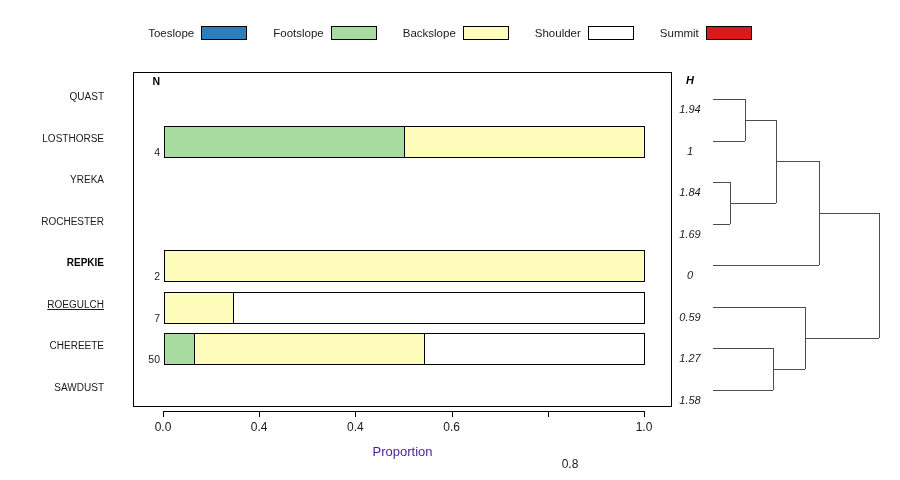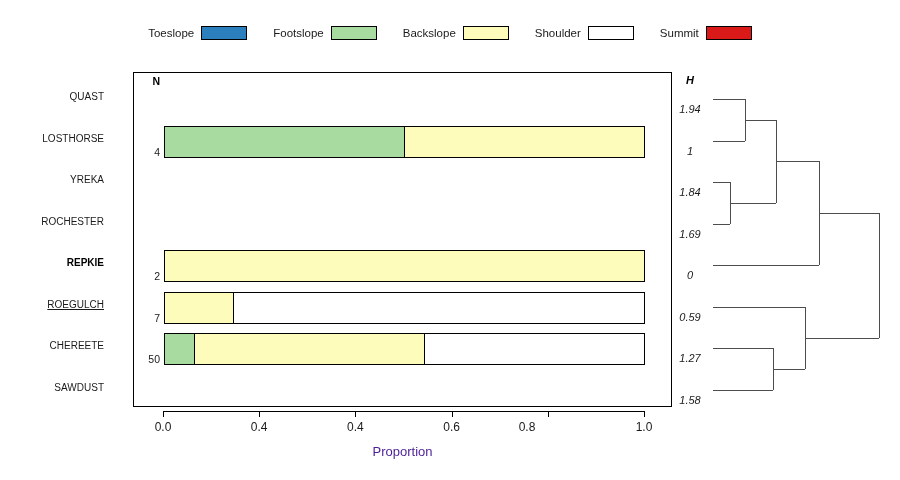--- a/index.html
+++ b/index.html
@@ -265,21 +265,21 @@
       <div class="xaxis-line"></div>
       <div class="tick" style="left: 30px;"></div>
       <div class="ticklab" style="left: 30px;">0.0</div>
       <div class="tick" style="left: 126.2px;"></div>
       <div class="ticklab" style="left: 126.2px;">0.4</div>
       <div class="tick" style="left: 222.4px;"></div>
       <div class="ticklab" style="left: 222.4px;">0.4</div>
       <div class="tick" style="left: 318.6px;"></div>
       <div class="ticklab" style="left: 318.6px;">0.6</div>
       <div class="tick" style="left: 414.8px;"></div>
-      <div class="ticklab" style="left: 394px;">0.8</div>
+      <div class="ticklab" style="left: 437px; margin-top: 37px;">0.8</div>
       <div class="tick" style="left: 511px;"></div>
       <div class="ticklab" style="left: 511px;">1.0</div>
     </div>
   <div class="xtitle">Proportion</div>
 
   <div class="dendro" id="dendro">
       <div class="dseg dh" style="left: 13px; width: 32.49px; top: 27px;"></div>
       <div class="dseg dh" style="left: 13px; width: 32.49px; top: 68.5px;"></div>
       <div class="dseg dv" style="left: 45.49px; top: 27px; height: 41.5px;"></div>
       <div class="dseg dh" style="left: 13px; width: 17.1px; top: 110px;"></div>

